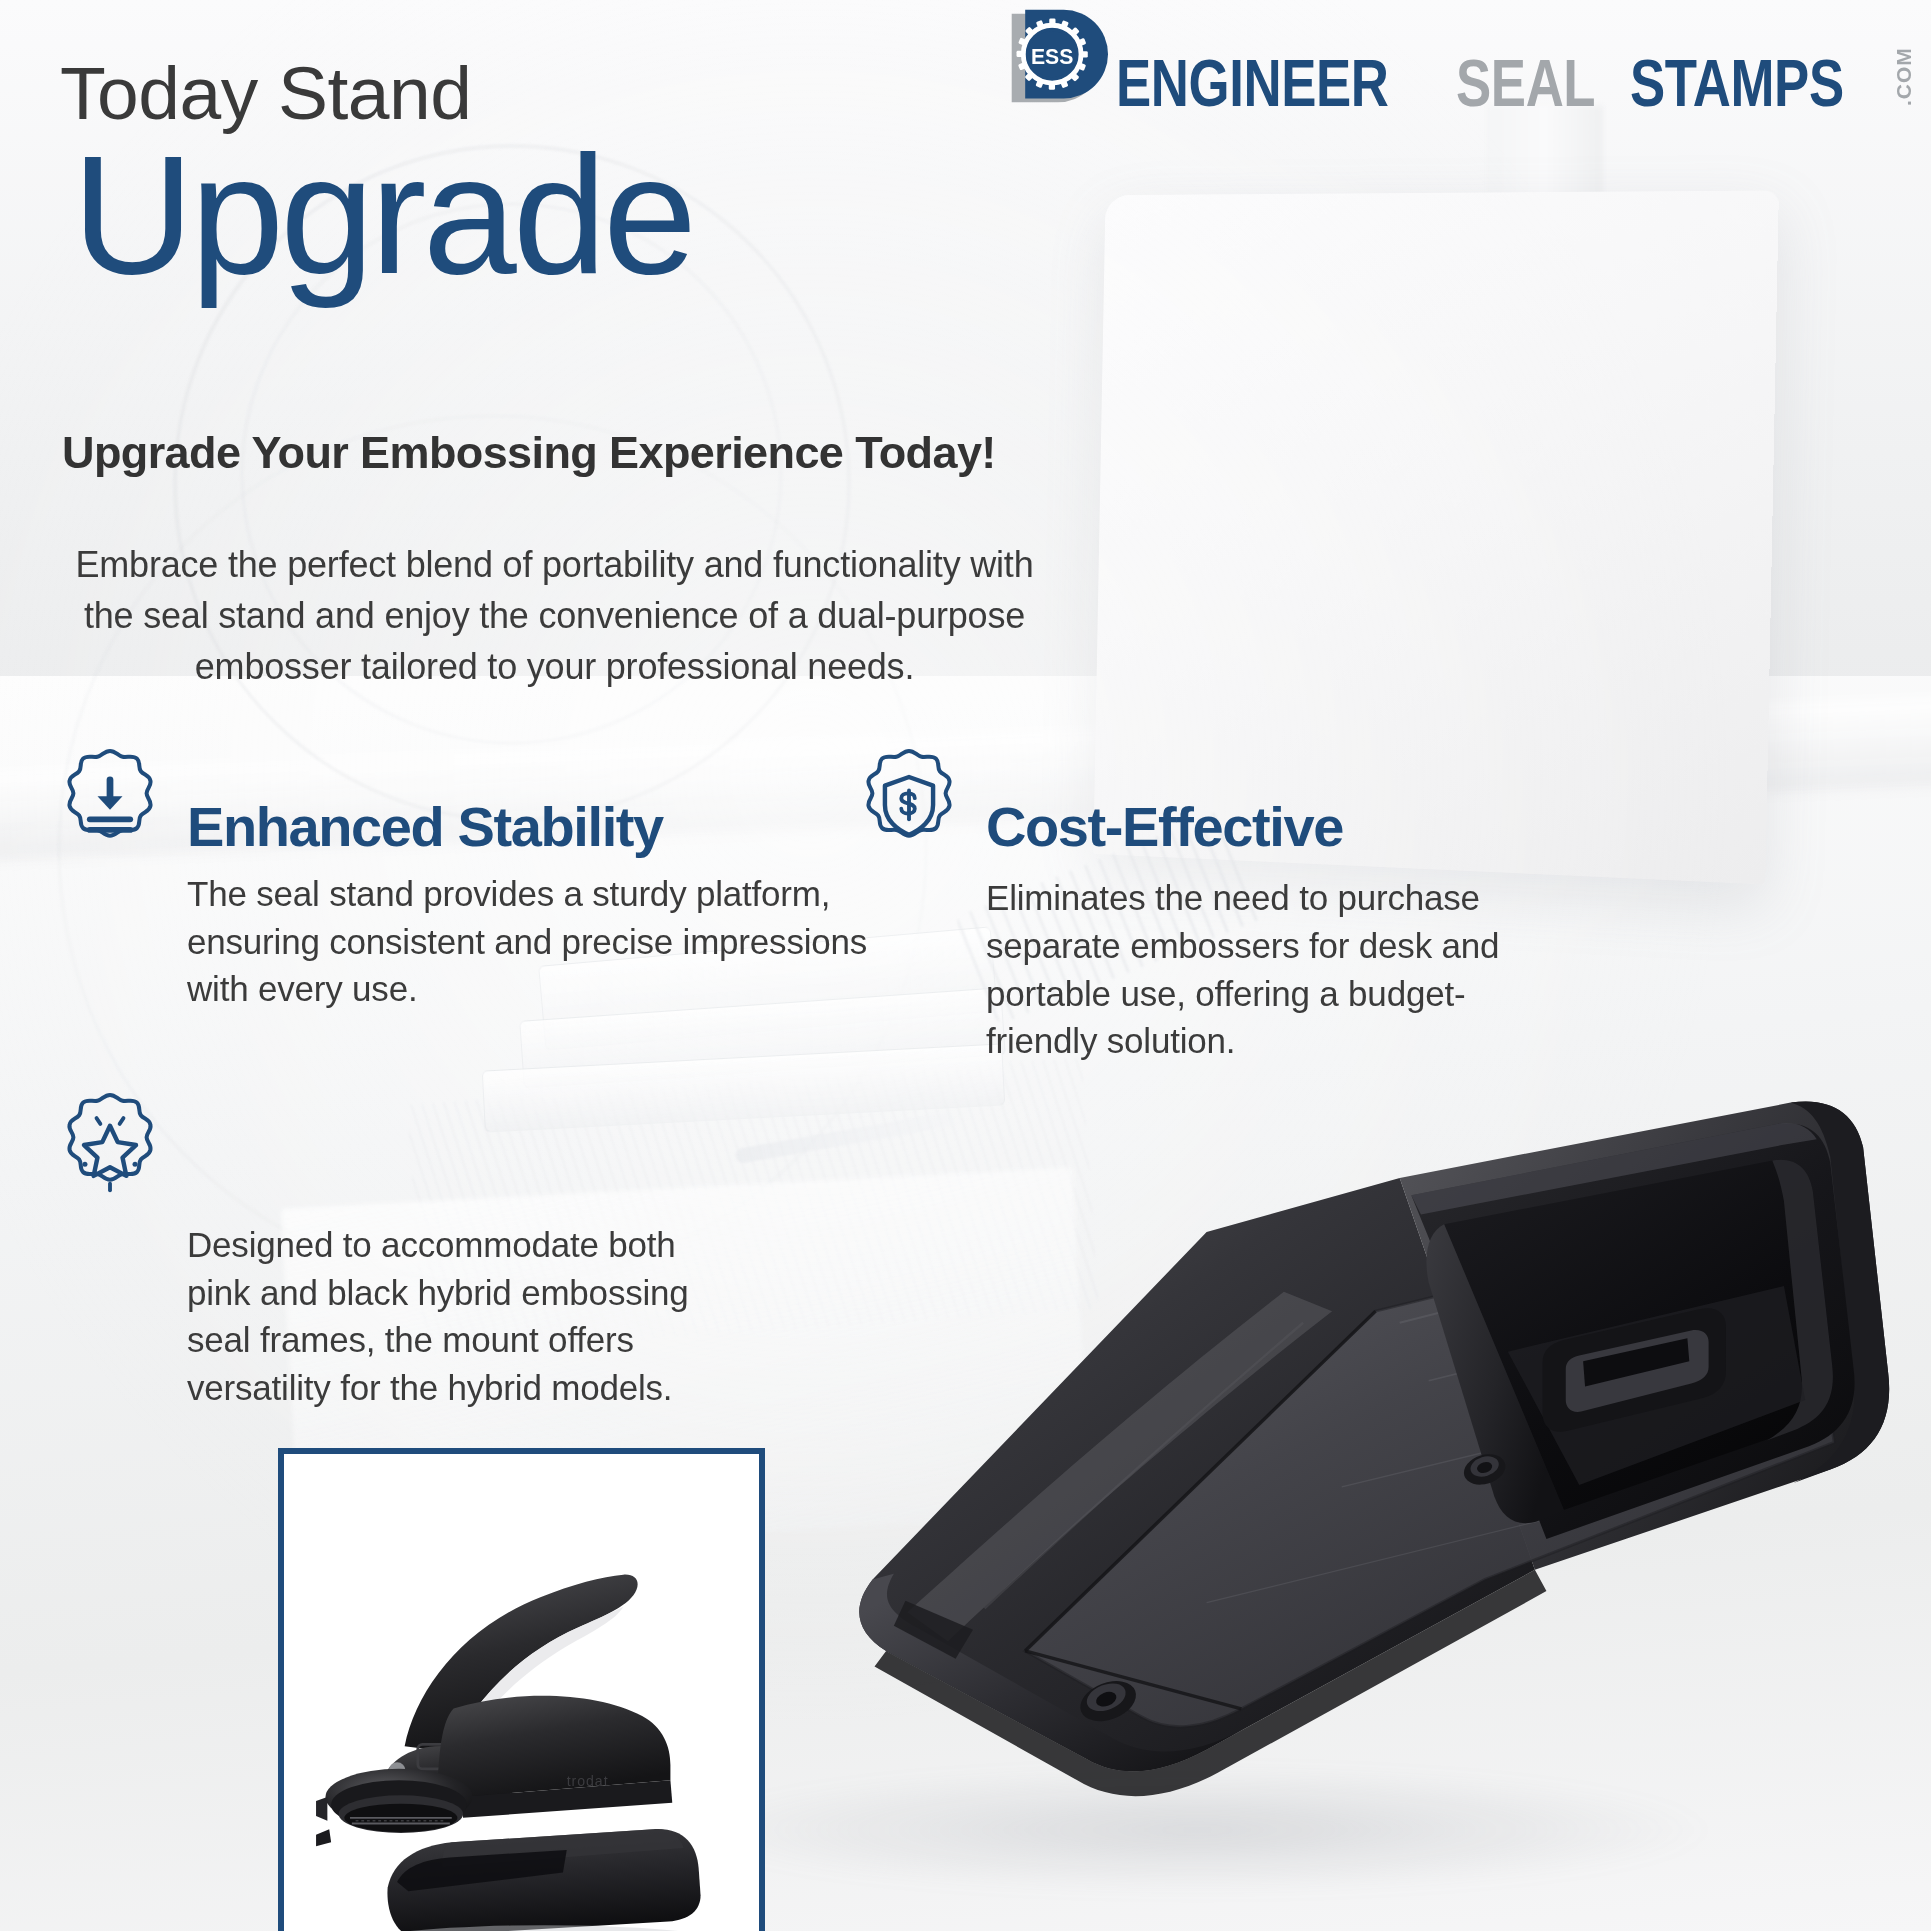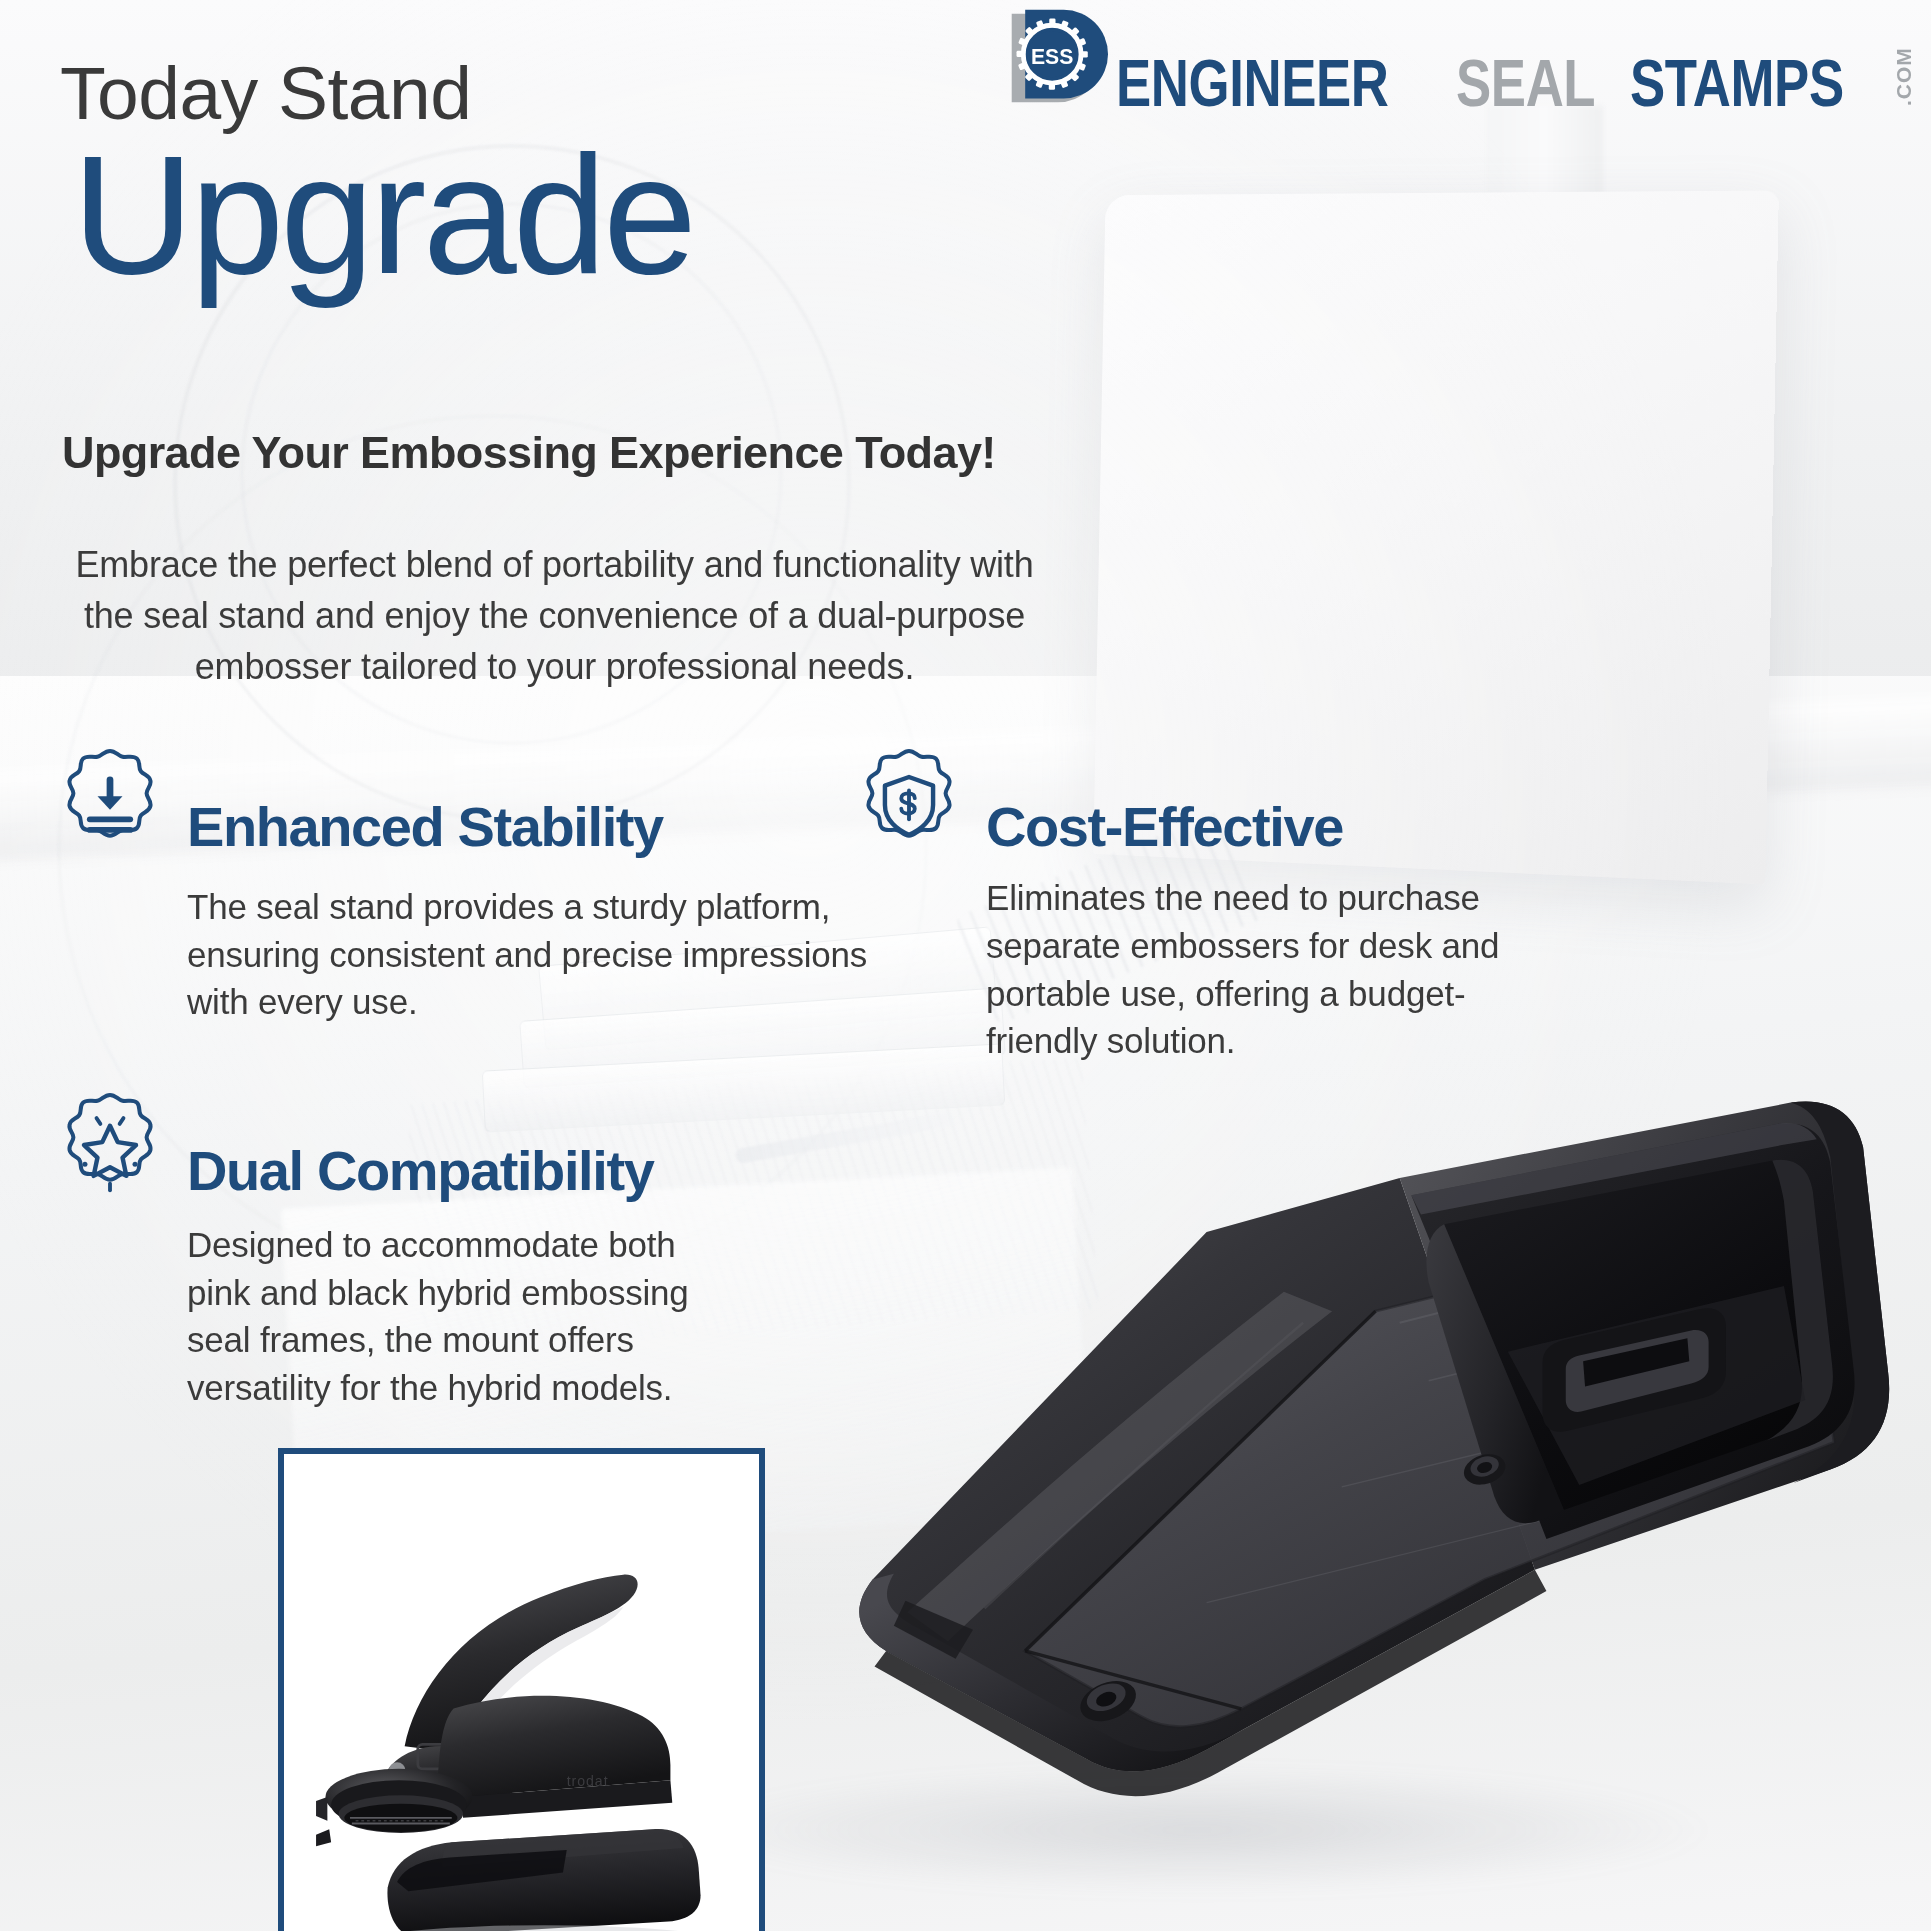--- a/index.html
+++ b/index.html
@@ -224,21 +224,21 @@
     font-family: "Liberation Sans", sans-serif;
     font-weight: 400;
     font-size: 35px;
     line-height: 1.36;
     color: #3b3b3b;
     letter-spacing: -0.2px;
   }
 
   
   #feat-stability   { left: 58px;  top: 745px;  width: 850px; }
-  #feat-stability .feature-body { margin-left: 129px; margin-top: 24px; width: 714px; }
+  #feat-stability .feature-body { margin-left: 129px; margin-top: 11px; width: 714px; }
 
   #feat-cost        { left: 857px; top: 745px;  width: 1043px; }
   #feat-cost .feature-body { margin-left: 129px; margin-top: 15.4px; width: 541px; }
 
   #feat-dual        { left: 58px;  top: 1089px; width: 850px; }
   #feat-dual .feature-body { margin-left: 129px; margin-top: 18px; width: 541px; }
 
   
   .inset {
     position: absolute;
@@ -389,21 +389,20 @@
           <path d="M54 6
                    c6 0 8 5 13 6 s11-2 15 2 1 9 4 13 9 4 10 10-4 8-4 13 5 7 4 13-7 6-10 10-0 9-4 13-10 1-15 2-7 6-13 6-8-5-13-6-11 2-15-2-1-9-4-13-9-4-10-10 4-8 4-13-5-7-4-13 7-6 10-10 0-9 4-13 10-1 15-2 7-6 13-6Z" fill="none" stroke="#1f4c7c" stroke-width="4.2" stroke-linejoin="round"></path>
           <path d="M54 38 L62 55 L81 58 L67 71 L71 90 L54 81 L37 90 L41 71 L27 58 L46 55 Z" fill="none" stroke="#1f4c7c" stroke-width="4.6" stroke-linejoin="round"></path>
           <path d="M40 30 l4 6" stroke="#1f4c7c" stroke-width="4" stroke-linecap="round"></path>
           <path d="M68 30 l-4 6" stroke="#1f4c7c" stroke-width="4" stroke-linecap="round"></path>
           <path d="M54 98 v7" stroke="#1f4c7c" stroke-width="4" stroke-linecap="round"></path>
           <circle cx="28" cy="78" r="2.6" fill="#1f4c7c"></circle>
           <circle cx="80" cy="78" r="2.6" fill="#1f4c7c"></circle>
         </svg>
       </div>
-      <div class="feature-title">Dual Compatibility</div>
     </div>
     <div class="feature-body">Designed to accommodate both pink and black hybrid embossing seal frames, the mount offers versatility for the hybrid models.</div>
   </div>
 
   <div class="inset" title="Black hybrid embosser seated on the seal stand">
     <div class="inset-stage">
       <svg viewBox="0 0 504 500" xmlns="http://www.w3.org/2000/svg">
         <defs>
           <linearGradient id="bodyG" x1="0" y1="0" x2="0.4" y2="1">
             <stop offset="0%" stop-color="#4a4a4d"></stop>

